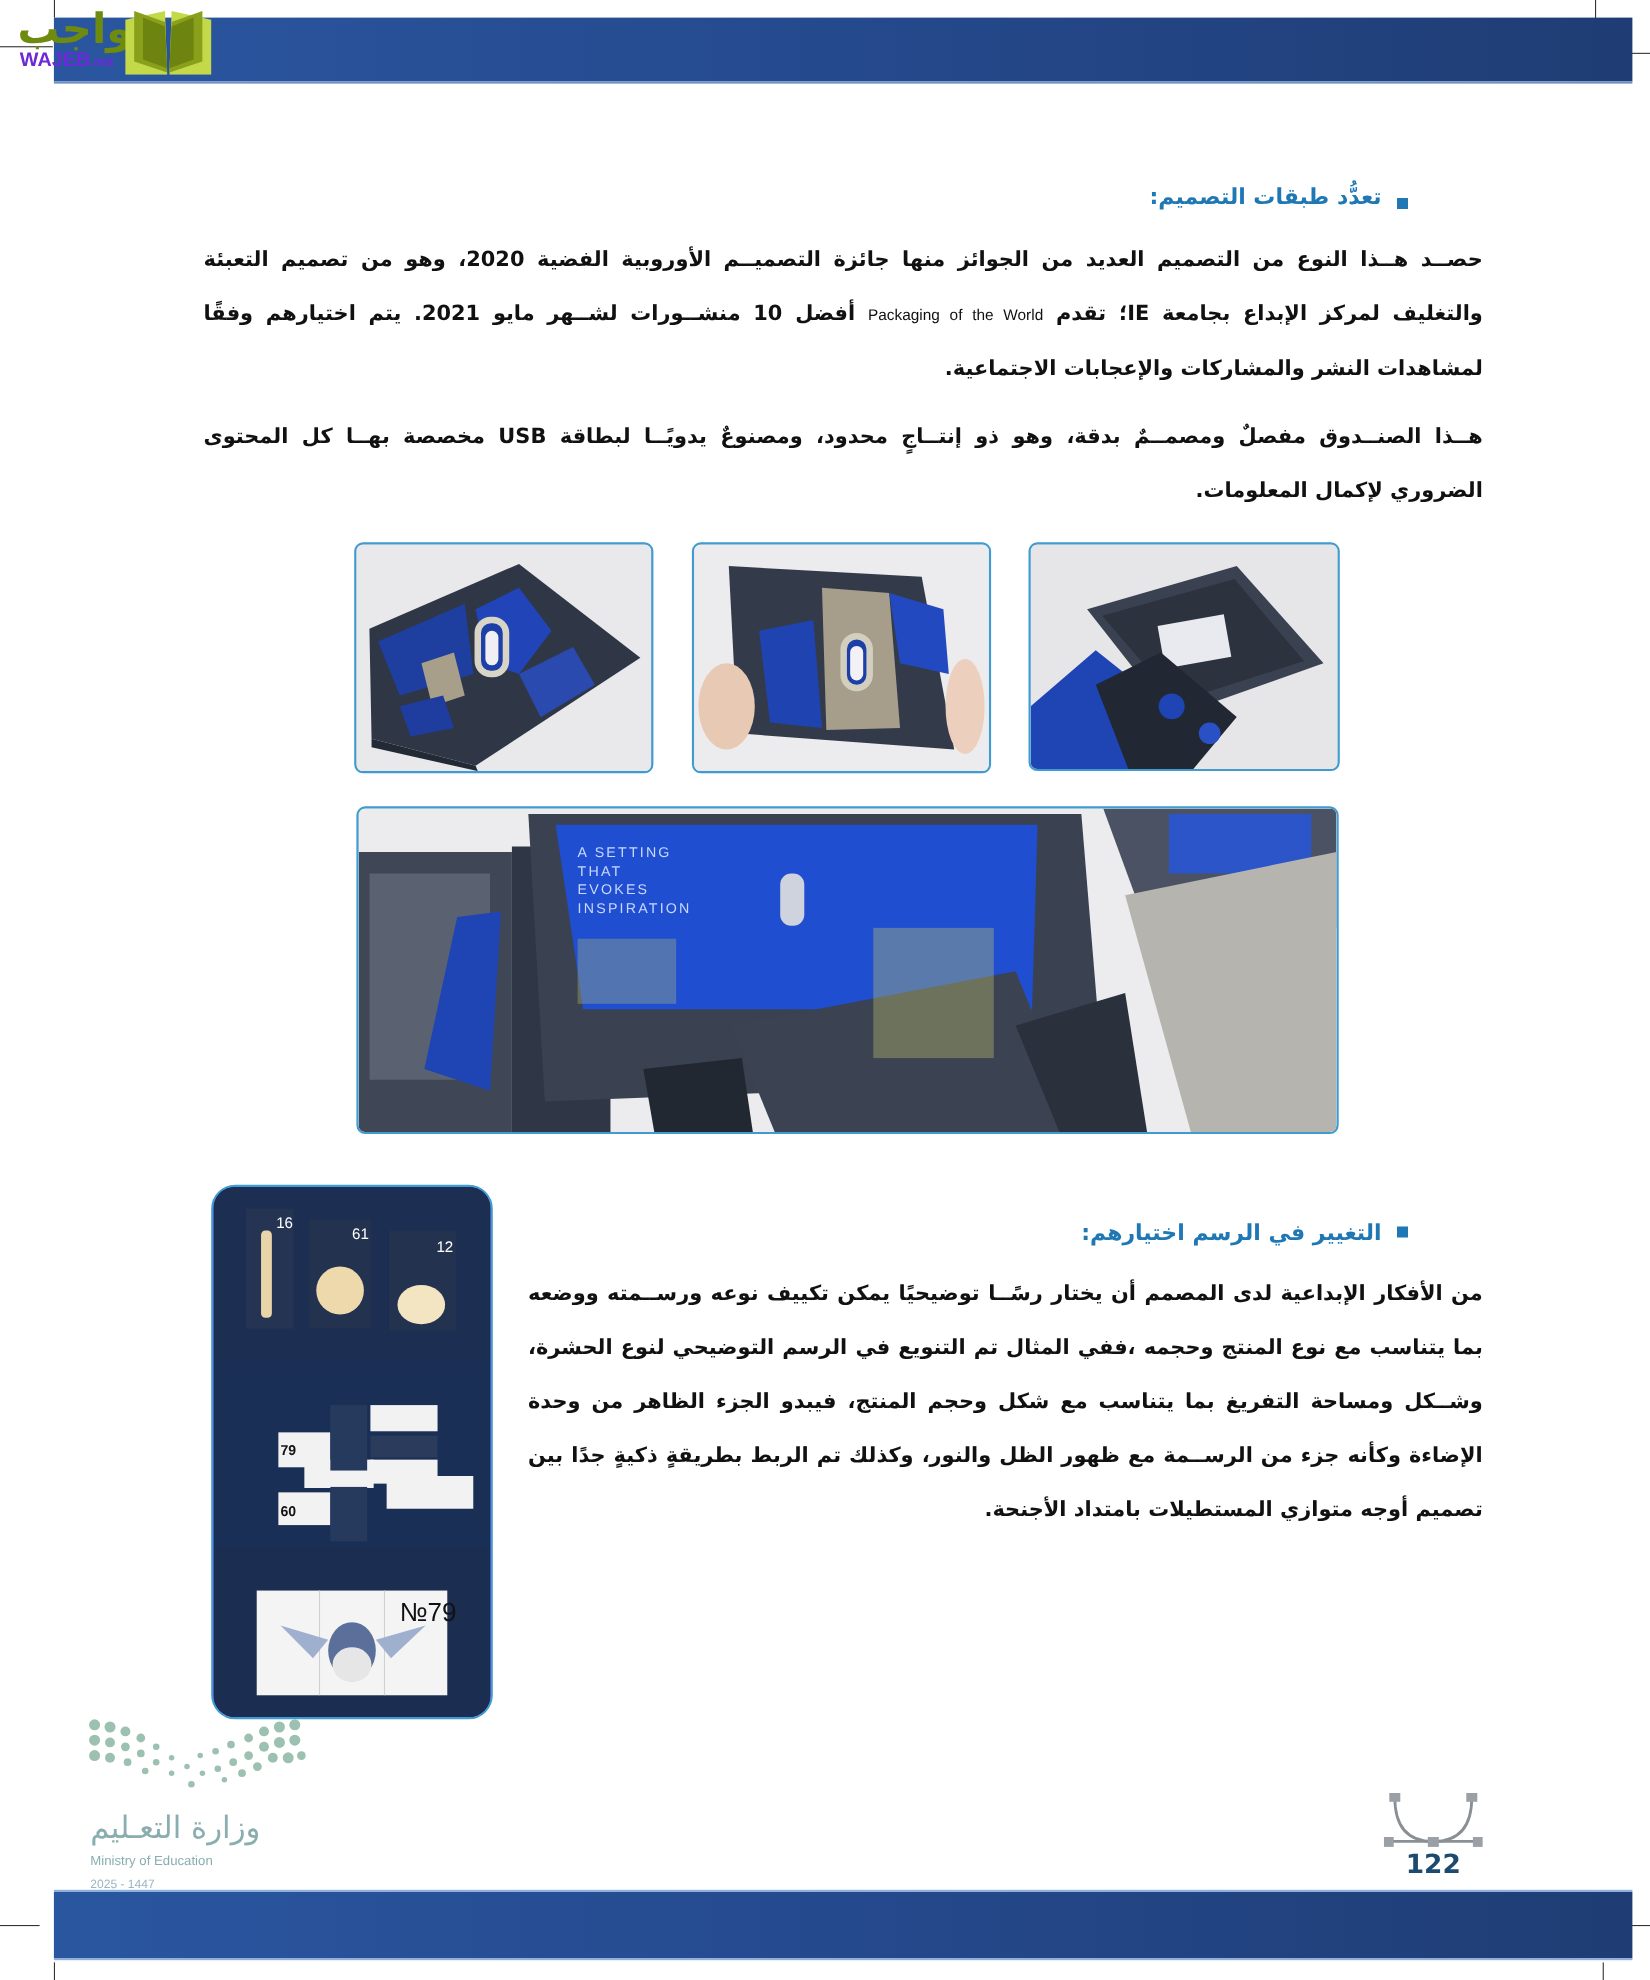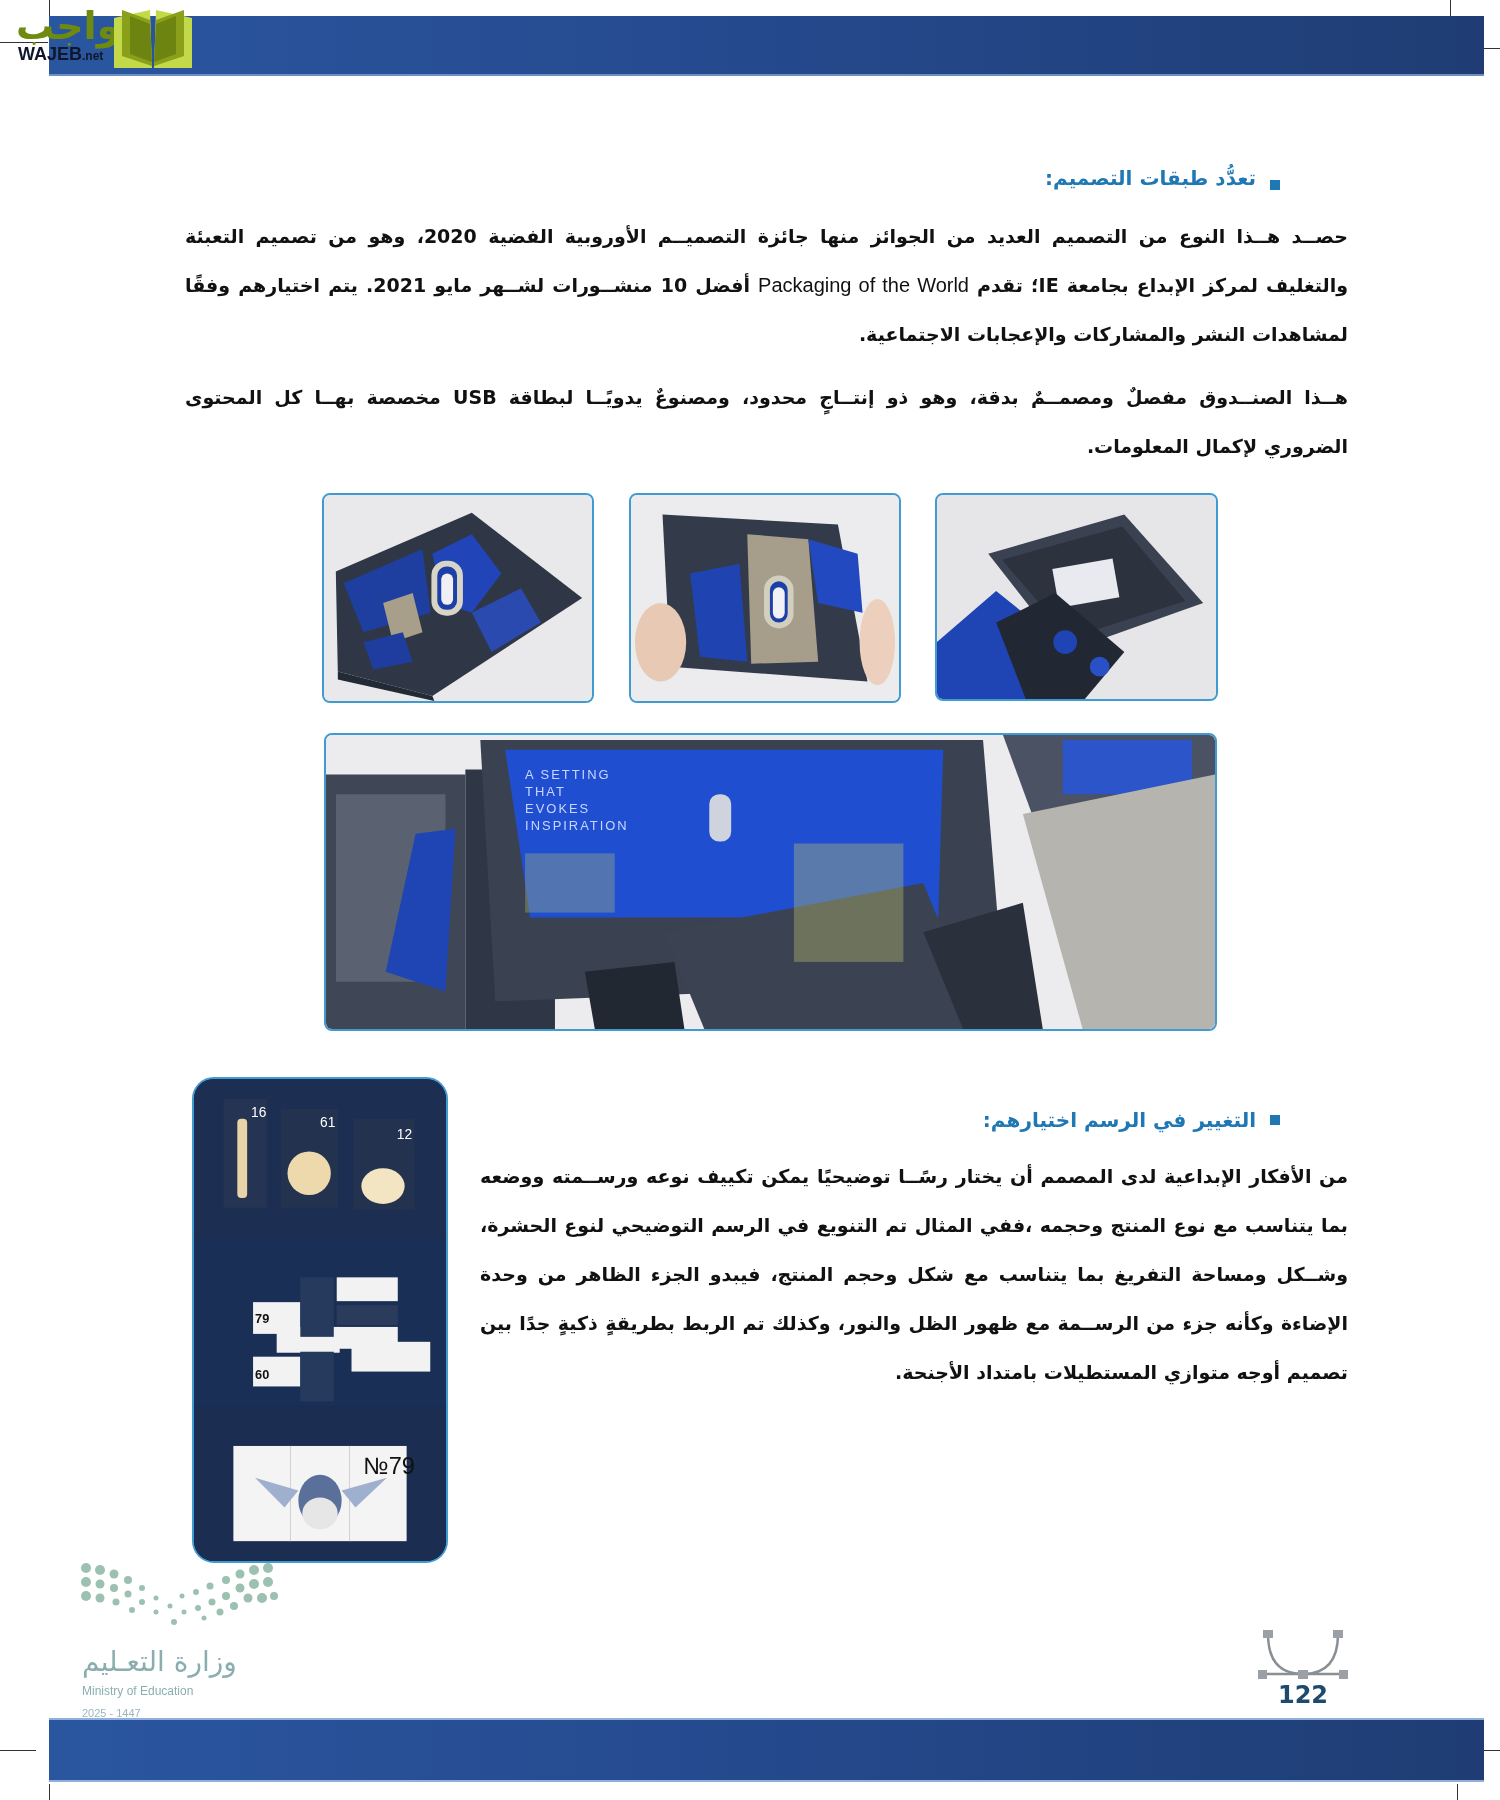--- a/index.html
+++ b/index.html
@@ -21,39 +21,39 @@
     .crop { position: absolute; background: #333; }
 
     
     .wajeb-logo { position: absolute; left: 6px; top: 4px; width: 185px; height: 62px; }
     .wajeb-ar {
       position: absolute; left: 10px; top: 0px; font-size: 38px; font-weight: bold;
       color: #6f8b0f; font-family: "DejaVu Sans", sans-serif; direction: rtl; line-height: 44px;
     }
     .wajeb-en {
       position: absolute; left: 12px; top: 40px; font-size: 18px; font-weight: bold;
-      color: #0f172a; font-family: "Liberation Sans", sans-serif; letter-spacing: 0px;
+      color: #6d28d9; font-family: "Liberation Sans", sans-serif; letter-spacing: 0px;
     }
     .wajeb-en small { font-size: 12px; font-weight: bold; }
     .wajeb-book { position: absolute; left: 106px; top: 2px; }
 
     
     .section-heading {
       position: absolute; direction: rtl; text-align: right;
       font-size: 20px; font-weight: bold; color: #1f78b4;
       font-family: "DejaVu Sans", sans-serif;
       display: flex; align-items: center; gap: 14px;
     }
     .bullet-square { width: 10px; height: 10px; background: #1f78b4; display: inline-block; flex: 0 0 auto; }
     .para {
       position: absolute; direction: rtl; text-align: justify; text-align-last: right;
       font-size: 19px; font-weight: bold; line-height: 49px; color: #111;
       font-family: "DejaVu Sans", sans-serif;
     }
-    .para .latin { font-family: "Liberation Sans", sans-serif; font-weight: normal; font-size: 20px; }
+    .para .latin { font-family: "Liberation Sans", sans-serif; font-weight: normal; font-size: 14px; }
 
     
     .photo {
       position: absolute; border: 2px solid #3f9bd0; border-radius: 8px; overflow: hidden;
       background: #e8e8ea;
     }
     .photo svg { width: 100%; height: 100%; display: block; }
 
     
     .moe-logo { position: absolute; left: 78px; top: 1560px; width: 200px; height: 160px; }

